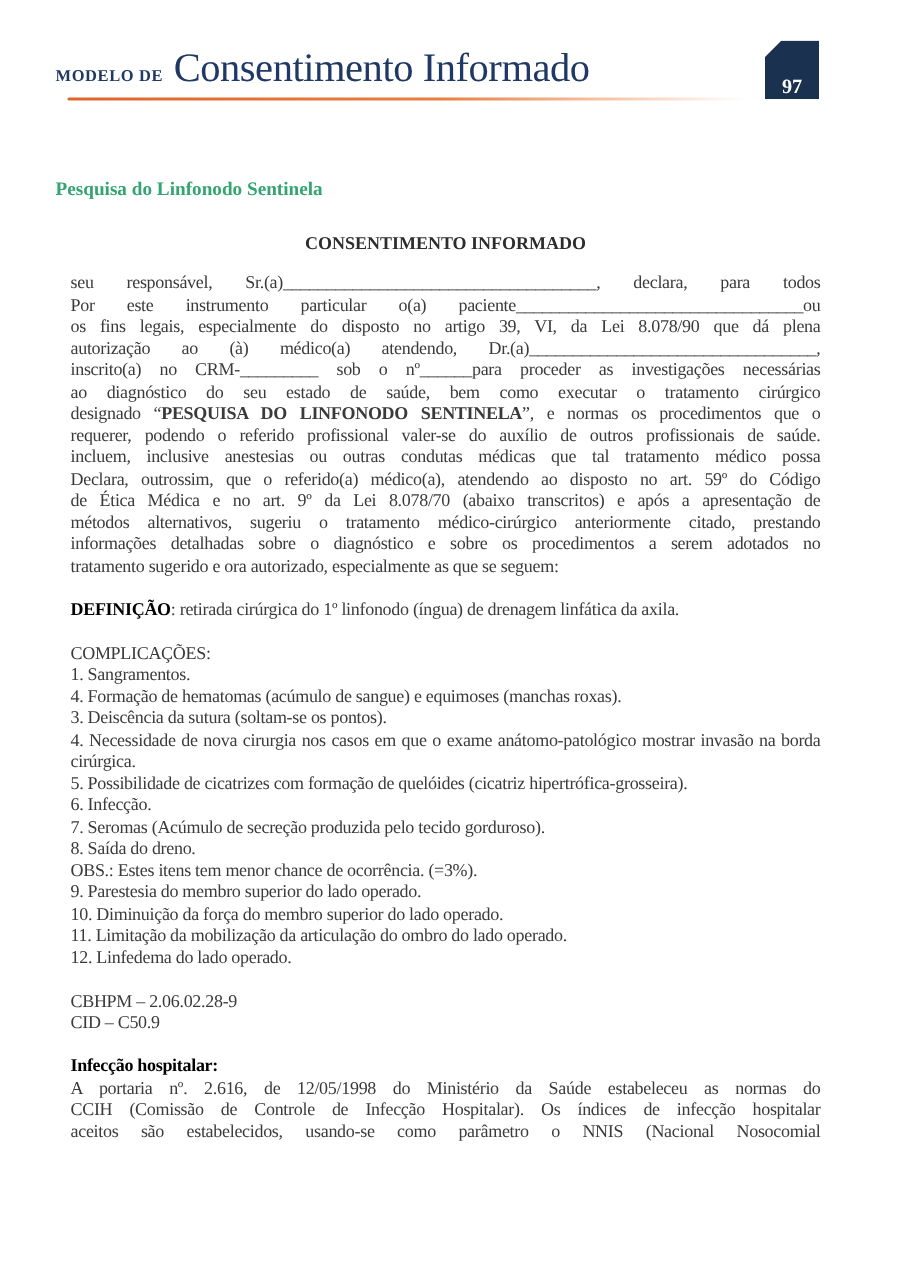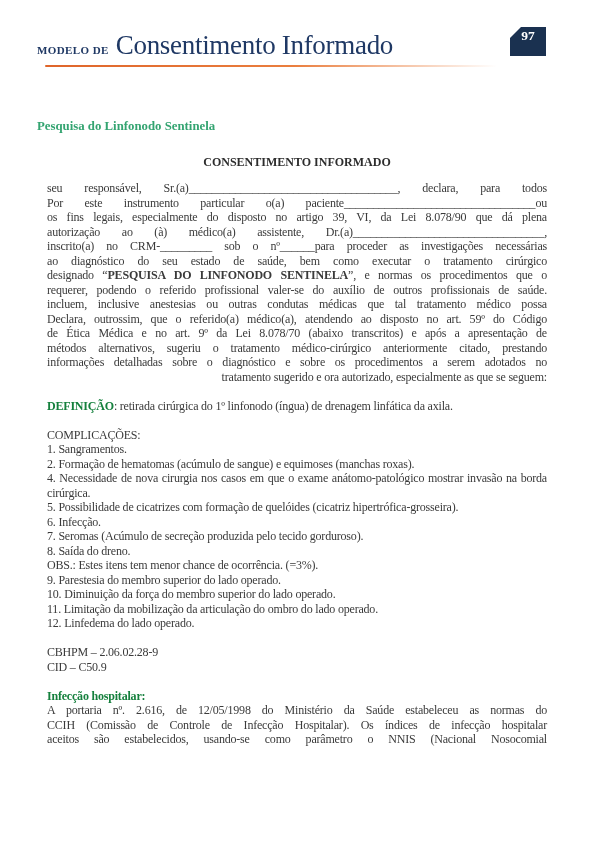--- a/index.html
+++ b/index.html
@@ -11,34 +11,34 @@
   
   .header { position:relative; padding:30px 54px 0 37px; }
   .header-line { display:flex; align-items:baseline; }
   .eyebrow { font-weight:bold; font-size:11px; letter-spacing:.4px; color:#1f3864; }
   .htitle  { font-size:27px; color:#1f3864; margin-left:7px; letter-spacing:-.3px; font-weight:normal; }
   .rule {
     margin:4px 0 0 8px; width:452px; height:2px; border-radius:1px;
     background:linear-gradient(to right,#df652a 0%,#ea7e3e 55%,rgba(234,126,62,0) 100%);
   }
   .badge {
-    position:absolute; top:27px; right:54px; width:36px; height:29px;
+    position:absolute; top:27px; right:54px; width:36px; height:39px;
     background:#1a3150; color:#ffffff; font-weight:bold; font-size:13.5px;
     clip-path:polygon(11px 0,100% 0,100% 100%,0 100%,0 11px);
-    display:flex; align-items:flex-start; justify-content:center; padding-top:1px; box-sizing:border-box;
+    display:flex; align-items:flex-end; justify-content:center; padding-top:1px; box-sizing:border-box;
   }
   
   .bodycol { padding:0 53px 0 47px; font-size:12px; line-height:14.5px; letter-spacing:-.2px; }
   .green   { margin:52px 0 0 -10px; font-size:12.8px; font-weight:bold; color:#34a471; letter-spacing:0; }
   .doctitle{ margin-top:21px; text-align:center; font-weight:bold; color:#2d2d2d; letter-spacing:0; }
   .para    { margin-top:12px; }
   .jl      { text-align:justify; text-align-last:justify; }
-  .pl      { text-align:right; }
+  .pl      { text-align:left; }
   .defline { margin-top:14.5px; }
-  .defline b, .hosp b { color:#15803d; }
+  .defline b, .hosp b { color:#000000; }
   .compl   { margin-top:14.5px; }
   .compl .li { text-align:justify; }
   .codes   { margin-top:14.5px; }
   .hosp    { margin-top:14.5px; }
   b { font-weight:bold; }
 </style>
 </head>
 <body>
 
 <div class="page">
@@ -58,21 +58,21 @@
 
     <div class="green">Pesquisa do Linfonodo Sentinela</div>
 
     <div class="doctitle">CONSENTIMENTO INFORMADO</div>
 
     <div class="para">
       <div>
           <div class="jl">seu responsável, Sr.(a)____________________________________, declara, para todos</div>
           <div class="jl">Por este instrumento particular o(a) paciente_________________________________ou</div>
           <div class="jl">os fins legais, especialmente do disposto no artigo 39, VI, da Lei 8.078/90 que dá plena</div>
-          <div class="jl">autorização ao (à) médico(a) assistente, Dr.(a)_________________________________,</div>
+          <div class="jl">autorização ao (à) médico(a) atendendo, Dr.(a)_________________________________,</div>
           <div class="jl">inscrito(a) no CRM-_________ sob o nº______para proceder as investigações necessárias</div>
           <div class="jl">ao diagnóstico do seu estado de saúde, bem como executar o tratamento cirúrgico</div>
         </div>
       <div class="jl"><span>designado “</span><b>PESQUISA DO LINFONODO SENTINELA</b><span>”, e normas os procedimentos que o</span></div>
       <div>
           <div class="jl">requerer, podendo o referido profissional valer-se do auxílio de outros profissionais de saúde.</div>
           <div class="jl">incluem, inclusive anestesias ou outras condutas médicas que tal tratamento médico possa</div>
           <div class="jl">Declara, outrossim, que o referido(a) médico(a), atendendo ao disposto no art. 59º do Código</div>
           <div class="jl">de Ética Médica e no art. 9º da Lei 8.078/70 (abaixo transcritos) e após a apresentação de</div>
           <div class="jl">métodos alternativos, sugeriu o tratamento médico-cirúrgico anteriormente citado, prestando</div>
@@ -80,21 +80,22 @@
         </div>
       <div class="pl">tratamento sugerido e ora autorizado, especialmente as que se seguem:</div>
     </div>
 
     <div class="defline"><b>DEFINIÇÃO</b><span>: retirada cirúrgica do 1º linfonodo (íngua) de drenagem linfática da axila.</span></div>
 
     <div class="compl">
       <div>COMPLICAÇÕES:</div>
       <div>
           <div class="li">1. Sangramentos.</div>
-          <div class="li">2. Formação de hematomas (acúmulo de sangue) e equimoses (manchas roxas).</div>
+          <div class="li">4. Formação de hematomas (acúmulo de sangue) e equimoses (manchas roxas).</div>
+          <div class="li">3. Deiscência da sutura (soltam-se os pontos).</div>
           <div class="li">4. Necessidade de nova cirurgia nos casos em que o exame anátomo-patológico mostrar invasão na borda cirúrgica.</div>
           <div class="li">5. Possibilidade de cicatrizes com formação de quelóides (cicatriz hipertrófica-grosseira).</div>
           <div class="li">6. Infecção.</div>
           <div class="li">7. Seromas (Acúmulo de secreção produzida pelo tecido gorduroso).</div>
           <div class="li">8. Saída do dreno.</div>
           <div class="li">OBS.: Estes itens tem menor chance de ocorrência. (=3%).</div>
           <div class="li">9. Parestesia do membro superior do lado operado.</div>
           <div class="li">10. Diminuição da força do membro superior do lado operado.</div>
           <div class="li">11. Limitação da mobilização da articulação do ombro do lado operado.</div>
           <div class="li">12. Linfedema do lado operado.</div>

